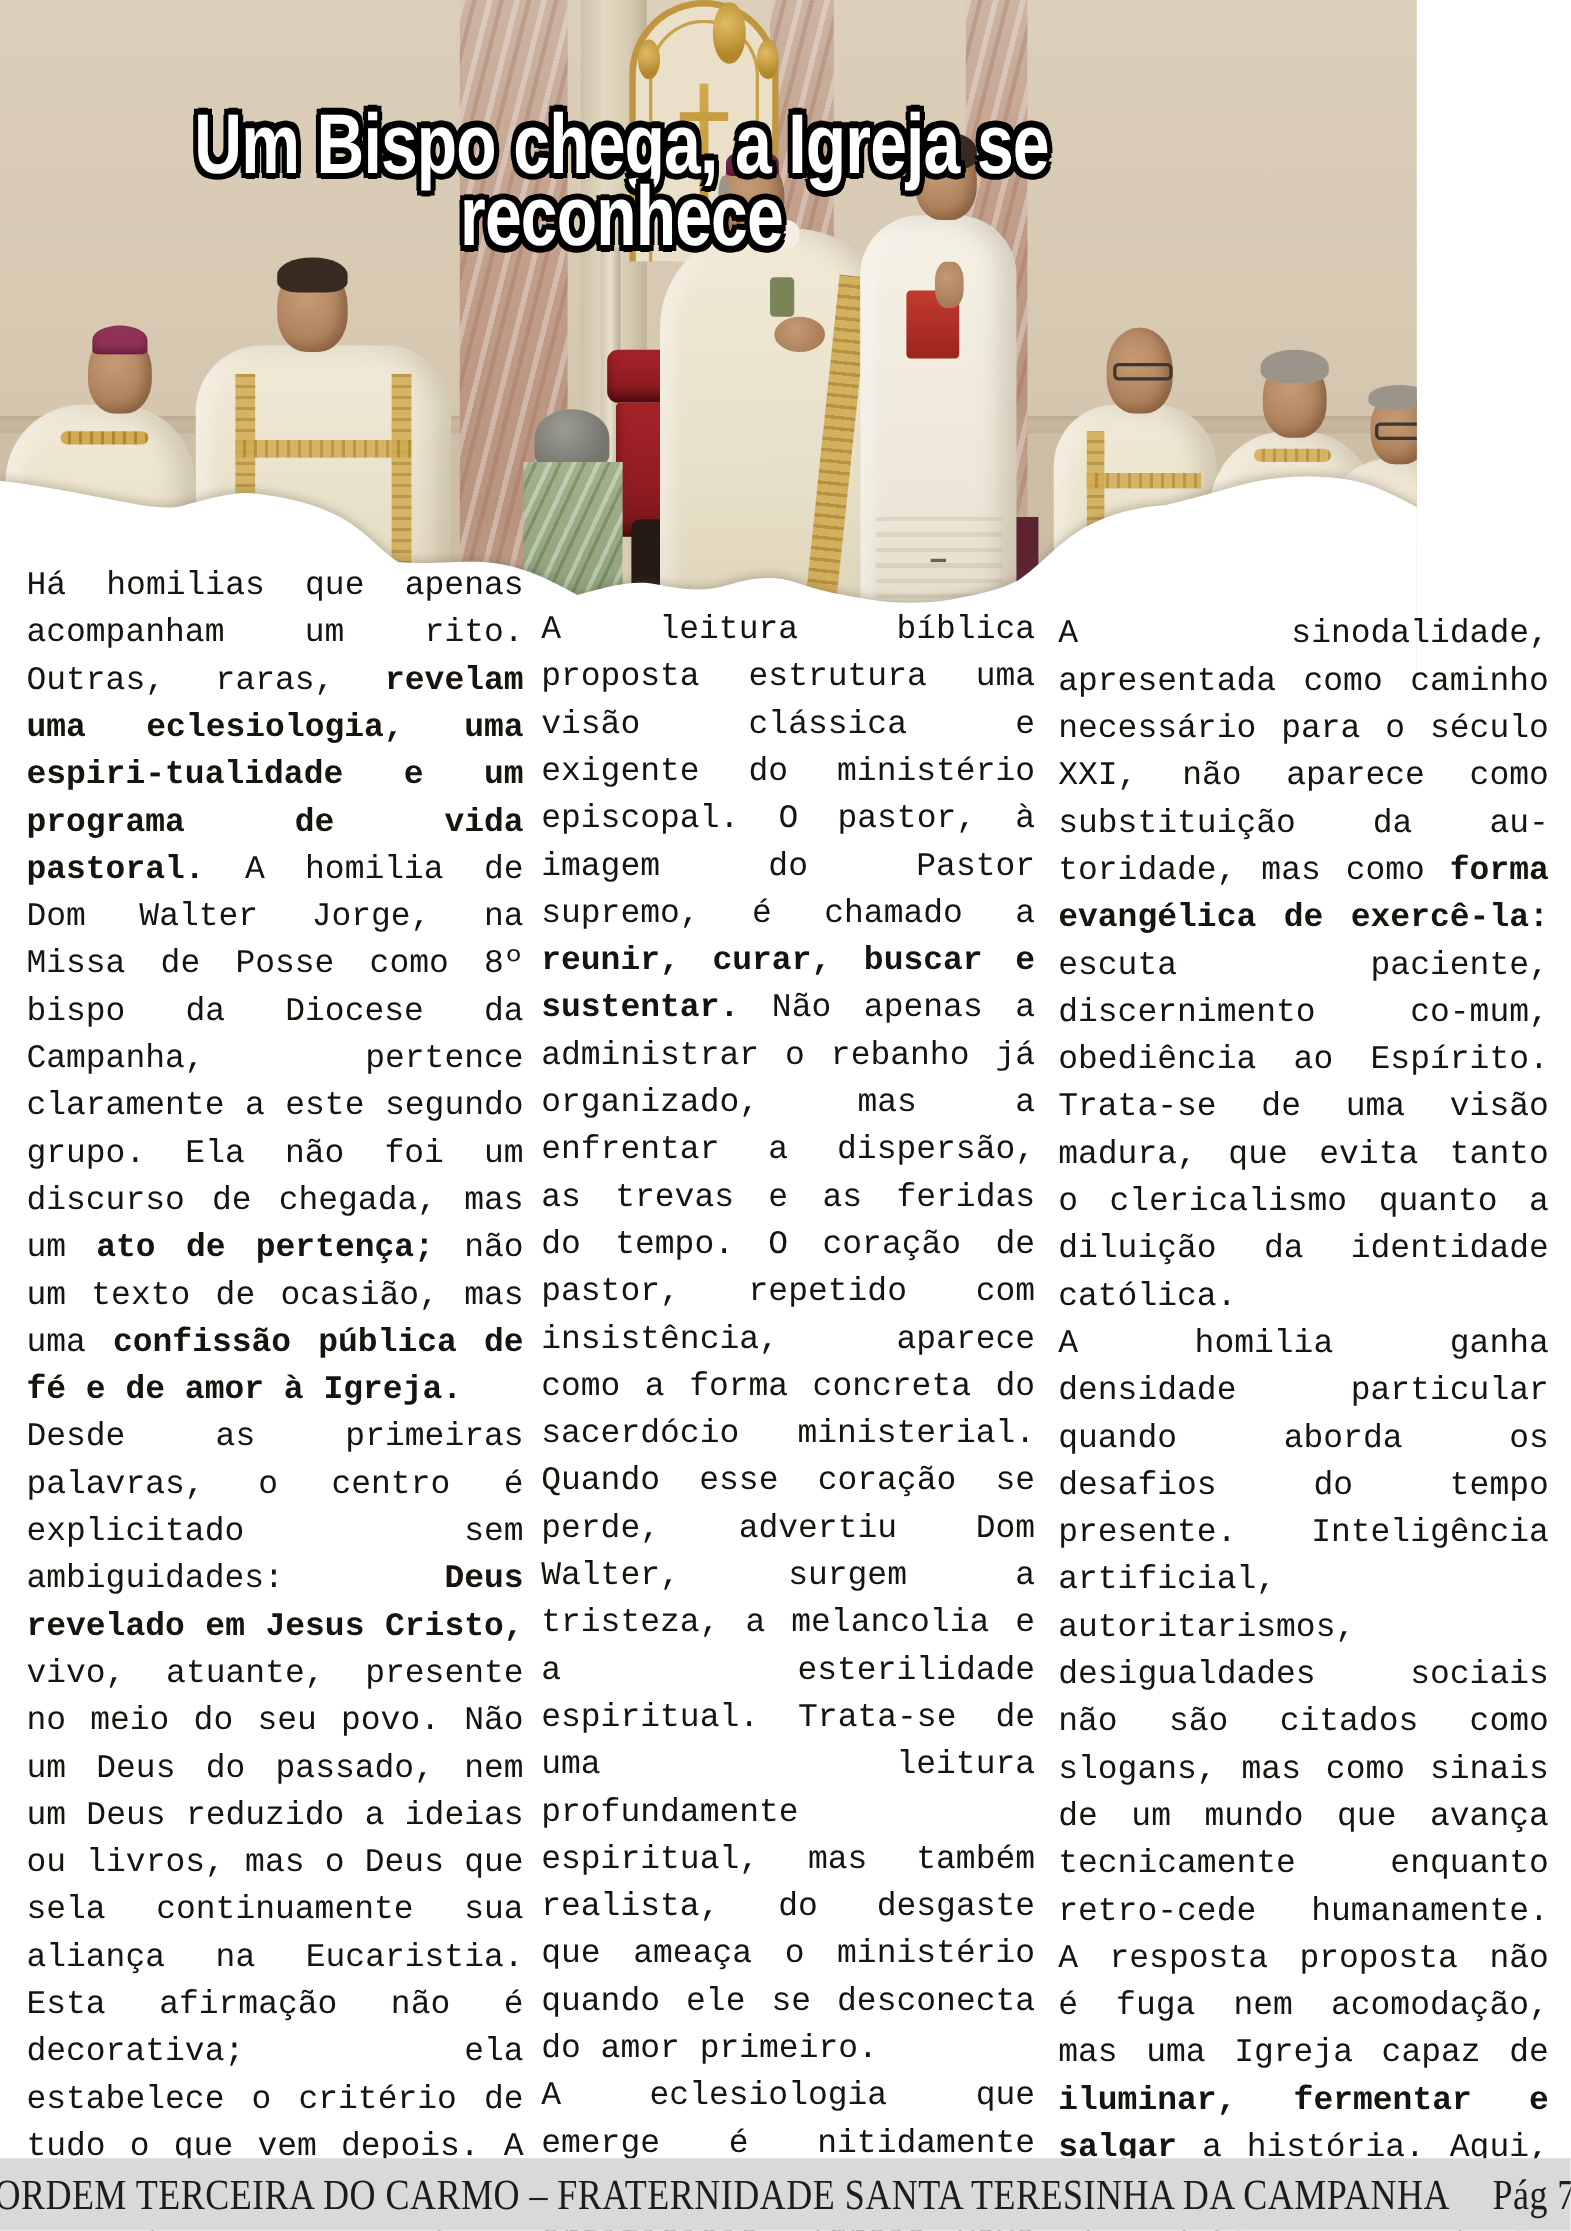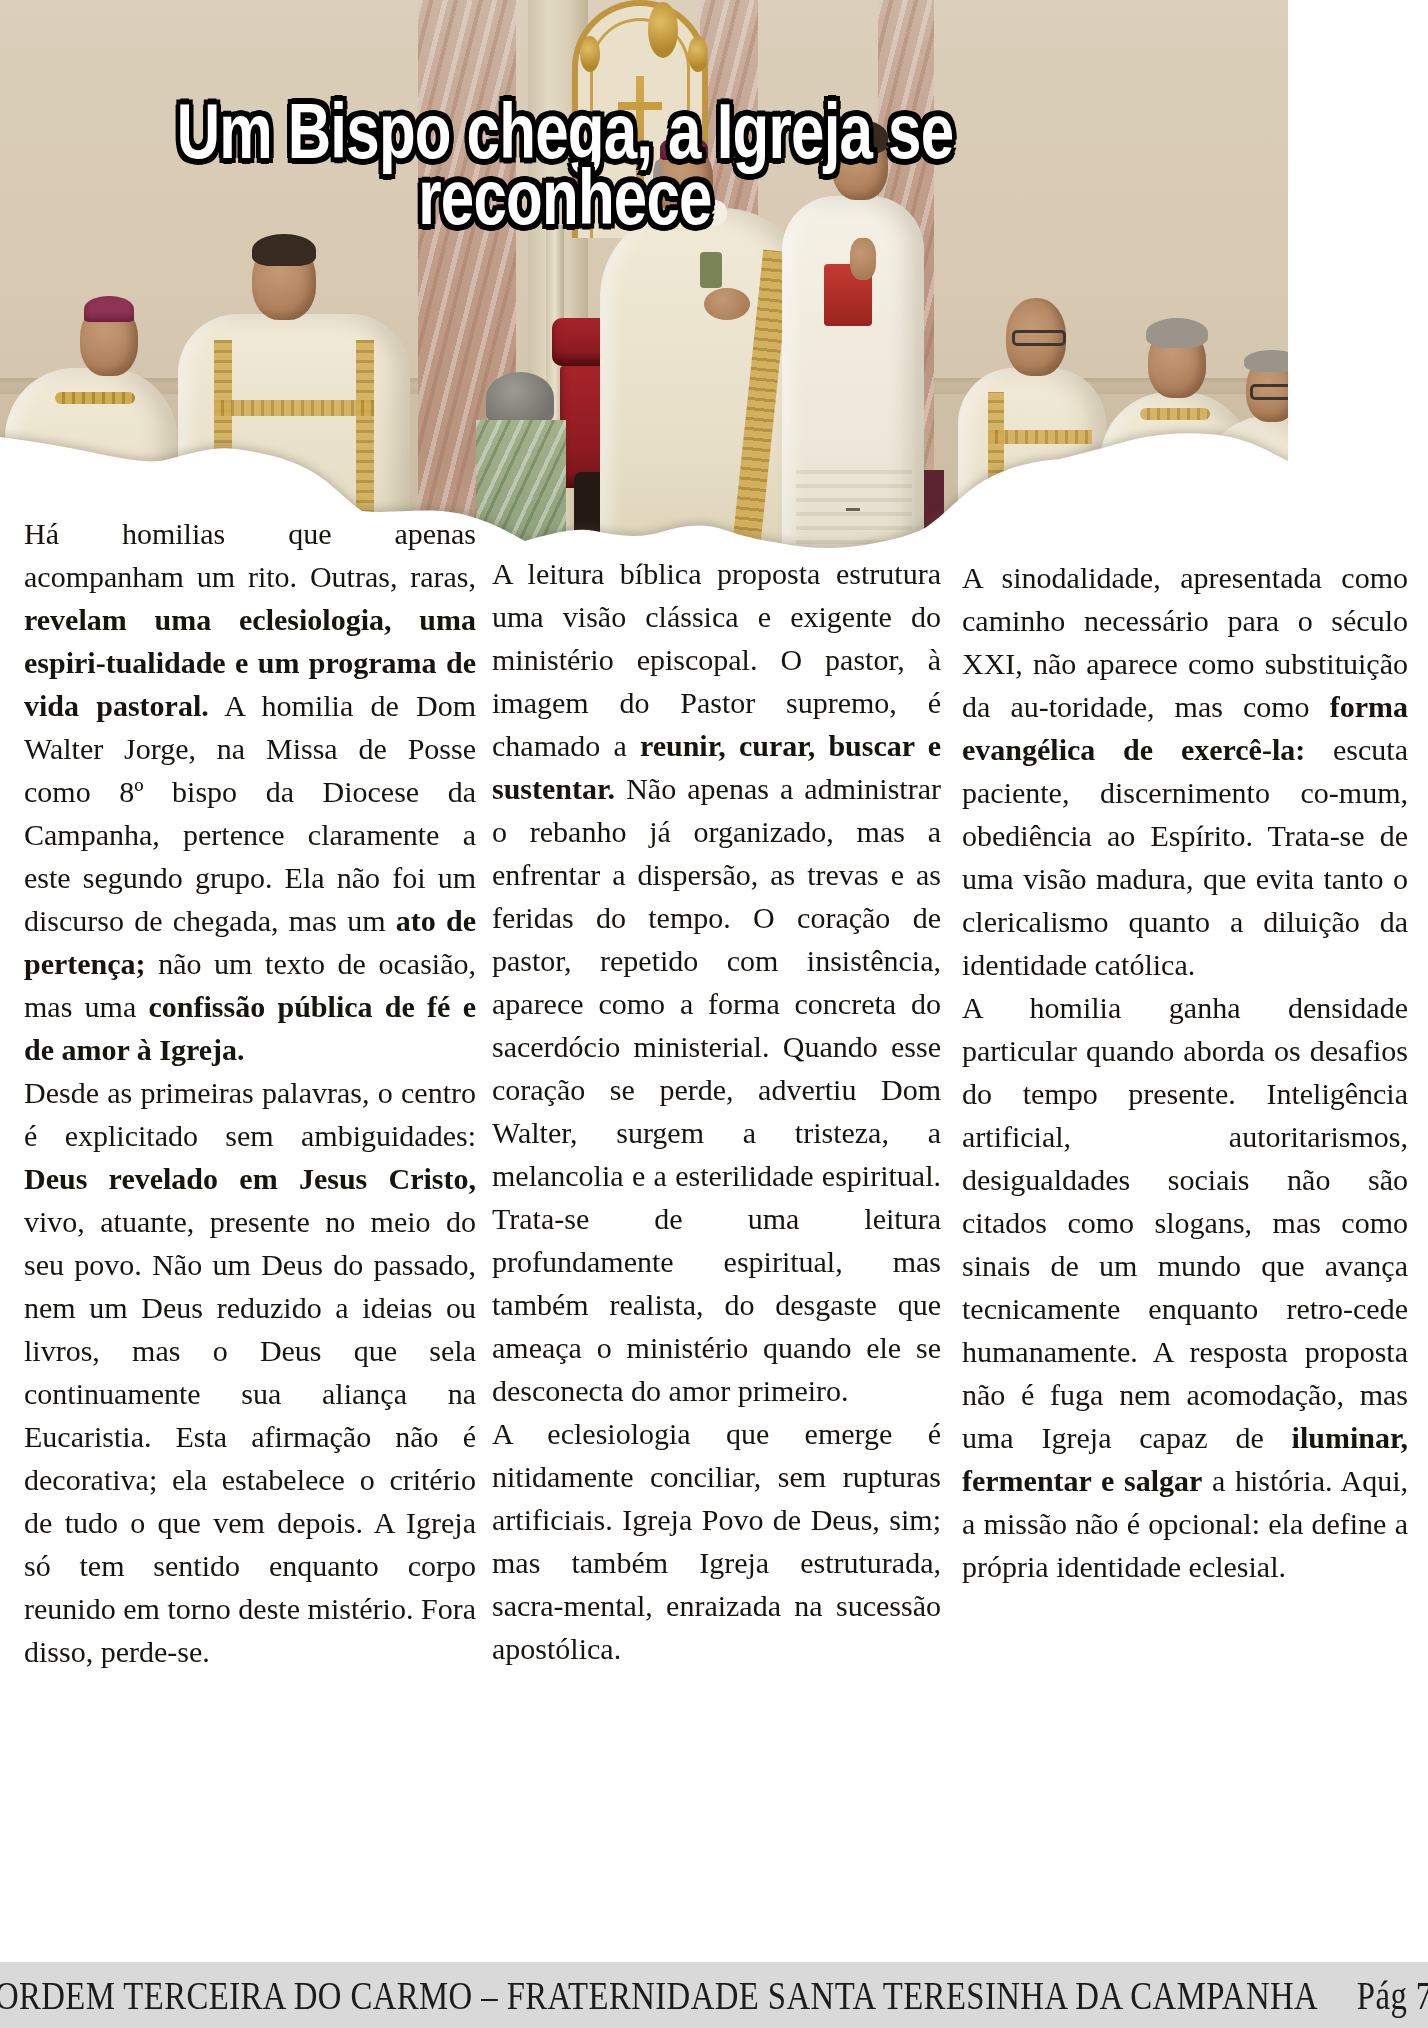--- a/index.html
+++ b/index.html
@@ -44,21 +44,21 @@
 
   #title{position:absolute;left:0;top:98px;width:1130px;text-align:center;z-index:40;
     font-family:"Liberation Sans",sans-serif;font-weight:bold;font-size:77px;line-height:66px;letter-spacing:-1px;
     color:#ffffff;transform:scaleX(0.78);transform-origin:565px 0;
     text-shadow:-5px -5px 0 #000,0 -6px 0 #000,5px -5px 0 #000,-6px 0 0 #000,6px 0 0 #000,-5px 5px 0 #000,0 6px 0 #000,5px 5px 0 #000,-4px 4px 0 #000,4px -4px 0 #000;}
 
   #tear{position:absolute;left:0;top:0;width:1428px;height:620px;z-index:50;pointer-events:none;}
 
   
   .col{position:absolute;z-index:60;font-size:30px;line-height:43px;color:#17130f;text-align:justify;}
-  .col .para{margin:0;}
+  .col .para{margin:0;font-family:Liberation Mono, monospace;}
   .col .b{font-weight:bold;}
   #col1{left:24px;top:512px;width:452px;}
   #col2{left:492px;top:552px;width:449px;}
   #col3{left:962px;top:512px;width:446px;margin-top:44px;}
 
   
   #footer{position:absolute;left:0;top:1962px;width:1428px;height:66px;background:#d9d9d9;z-index:70;
     display:flex;align-items:center;justify-content:center;border-bottom:4px solid #cfcfcf;}
   #footer-row{display:flex;align-items:baseline;gap:46px;transform:scaleX(0.84);transform-origin:50% 50%;white-space:nowrap;
     font-family:"Liberation Serif",serif;font-size:39px;color:#1c1c1c;letter-spacing:.5px;}

